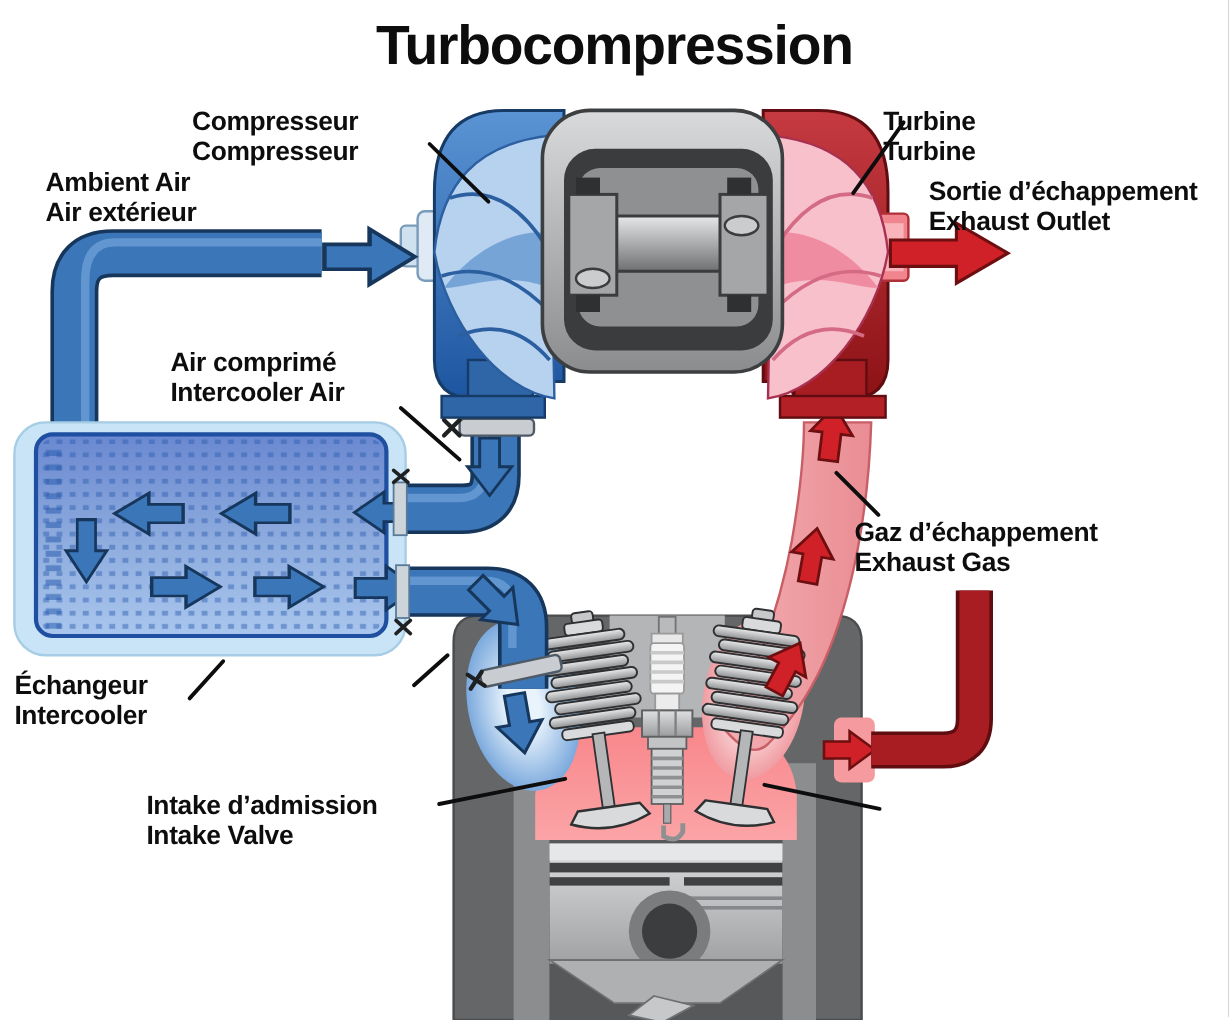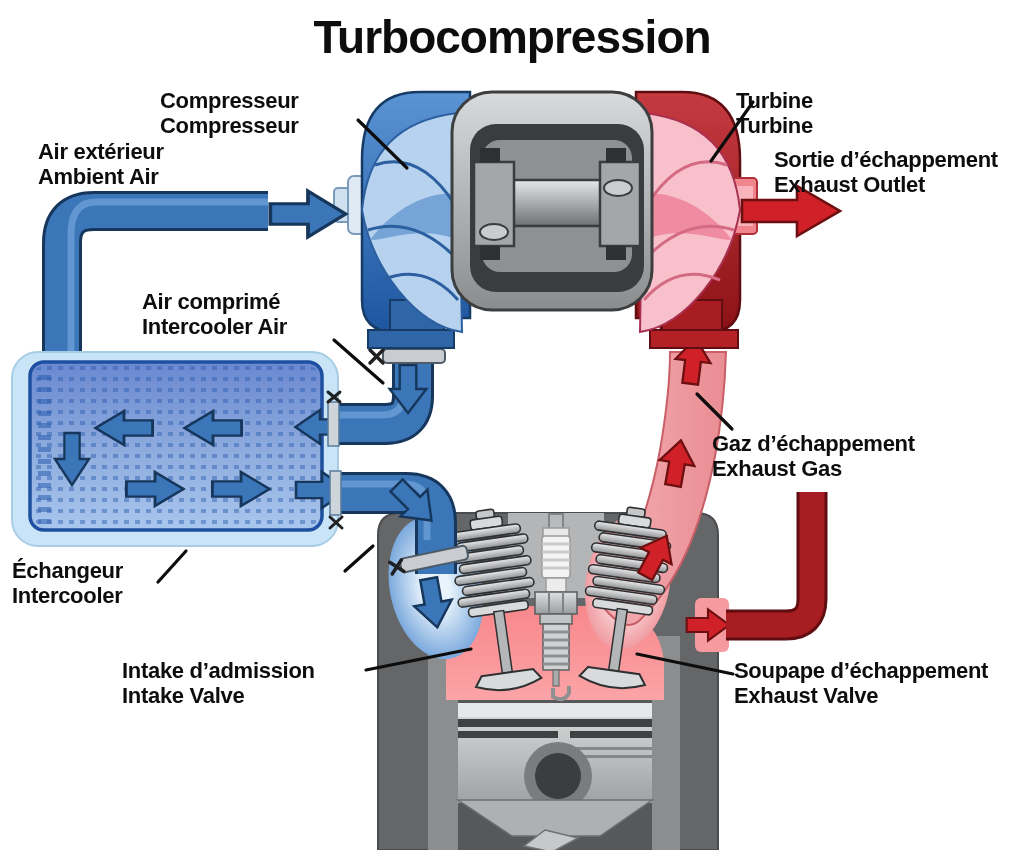--- a/index.html
+++ b/index.html
@@ -274,22 +274,22 @@
   <div>Compresseur</div>
   <div>Compresseur</div>
 </div>
 
 <div class="lbl" style="left:736px;top:88px;width:160px">
   <div>Turbine</div>
   <div>Turbine</div>
 </div>
 
 <div class="lbl" style="left:38px;top:139px;width:220px">
+  <div>Ambient Air</div>
   <div>Air extérieur</div>
-  <div>Ambient Air</div>
 </div>
 
 <div class="lbl" style="left:774px;top:147px;width:250px">
   <div>Sortie d’échappement</div>
   <div>Exhaust Outlet</div>
 </div>
 
 <div class="lbl" style="left:142px;top:289px;width:240px">
   <div>Air comprimé</div>
   <div>Intercooler Air</div>
@@ -304,18 +304,14 @@
   <div>Échangeur</div>
   <div>Intercooler</div>
 </div>
 
 
 <div class="lbl" style="left:122px;top:658px;width:260px">
   <div>Intake d’admission</div>
   <div>Intake Valve</div>
 </div>
 
-<div class="lbl" style="left:734px;top:658px;width:268px">
-  <div>Soupape d’échappement</div>
-  <div>Exhaust Valve</div>
-</div>
 
 </div>
 
 </body></html>

